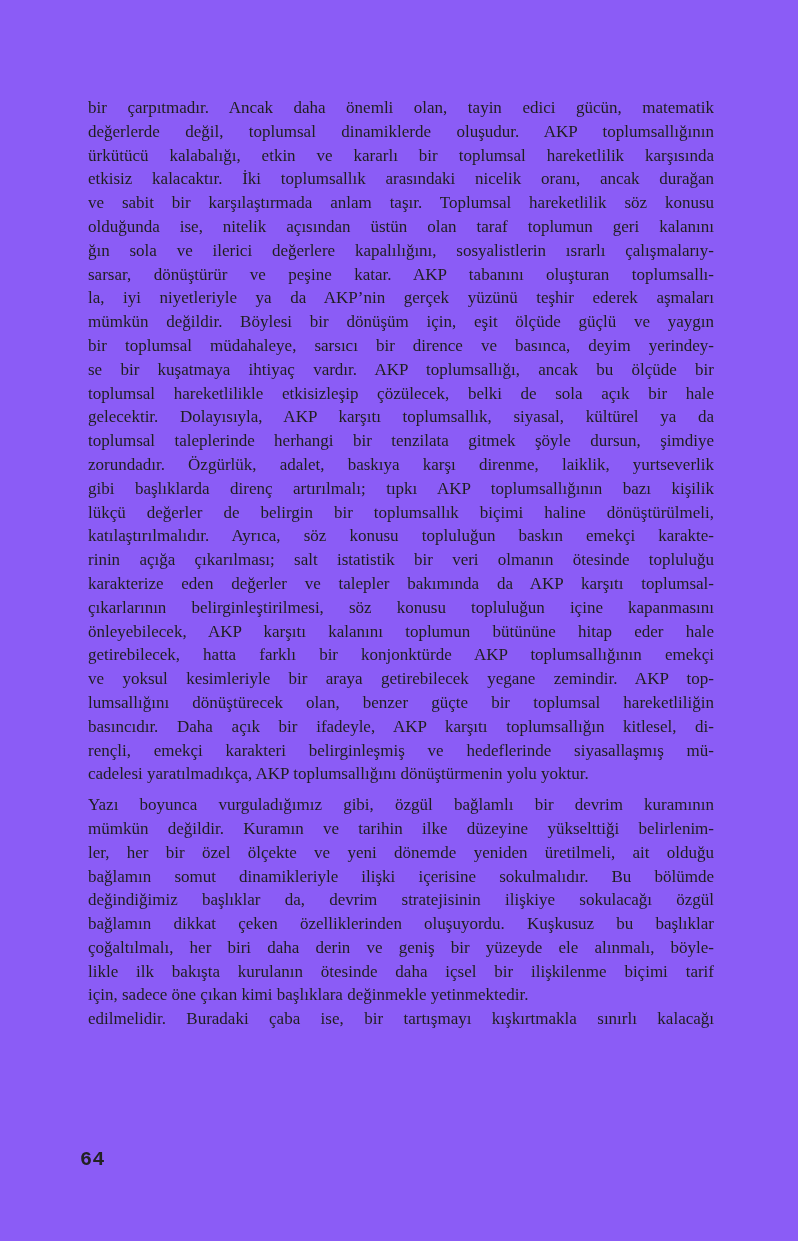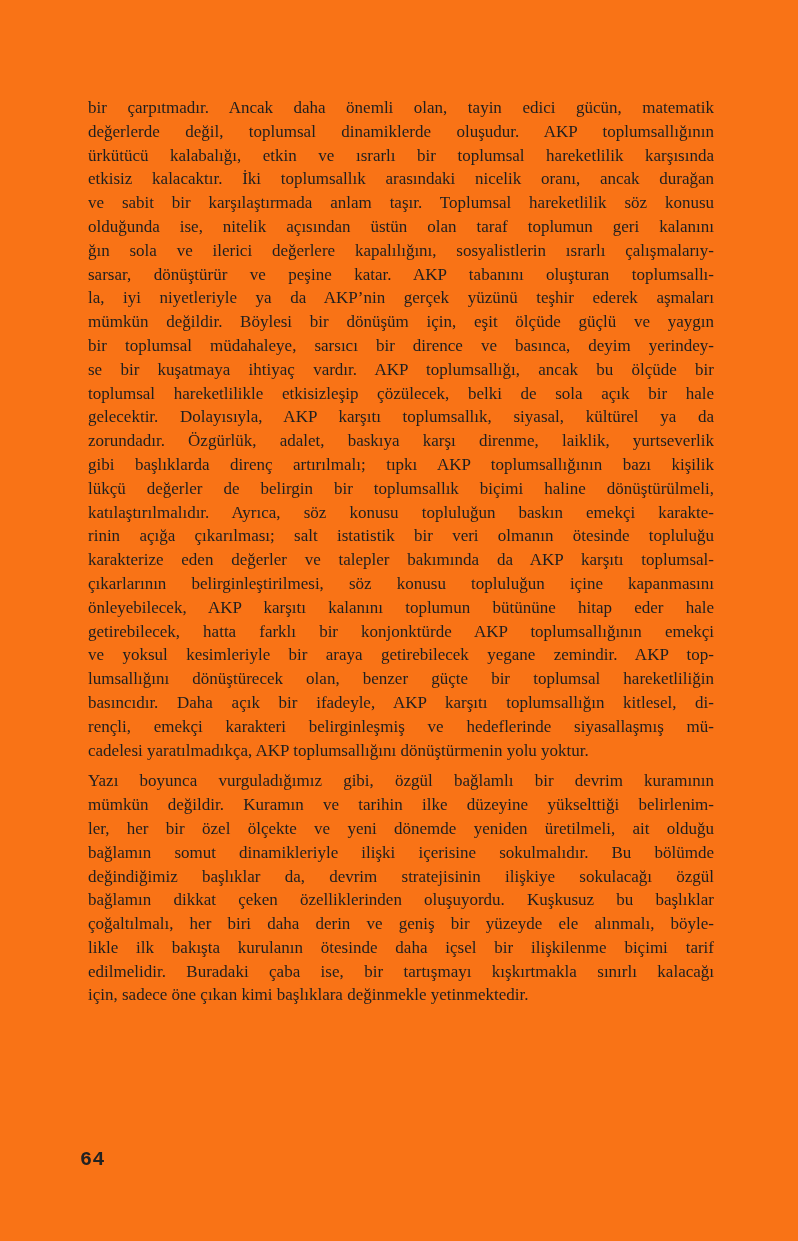--- a/index.html
+++ b/index.html
@@ -10,21 +10,21 @@
     overflow: hidden;
   }
   body {
     background: #fdfdfc;
     font-family: "Liberation Serif", "DejaVu Serif", serif;
   }
   .page {
     position: relative;
     width: 798px;
     height: 1241px;
-    background: #f97316;
+    background: #8b5cf6;
   }
   .text-block {
     position: absolute;
     left: 88px;
     top: 96px;
     width: 626px;
     color: #1f1f1f;
     font-size: 17px;
     line-height: 23.8px;
   }
@@ -51,32 +51,33 @@
   }
 </style>
 </head>
 <body>
 
 <div class="page">
   <div class="text-block" id="text-block">
       <div class="paragraph">
         <div class="line">bir çarpıtmadır. Ancak daha önemli olan, tayin edici gücün, matematik</div>
         <div class="line">değerlerde değil, toplumsal dinamiklerde oluşudur. AKP toplumsallığının</div>
-        <div class="line">ürkütücü kalabalığı, etkin ve ısrarlı bir toplumsal hareketlilik karşısında</div>
+        <div class="line">ürkütücü kalabalığı, etkin ve kararlı bir toplumsal hareketlilik karşısında</div>
         <div class="line">etkisiz kalacaktır. İki toplumsallık arasındaki nicelik oranı, ancak durağan</div>
         <div class="line">ve sabit bir karşılaştırmada anlam taşır. Toplumsal hareketlilik söz konusu</div>
         <div class="line">olduğunda ise, nitelik açısından üstün olan taraf toplumun geri kalanını</div>
         <div class="line">ğın sola ve ilerici değerlere kapalılığını, sosyalistlerin ısrarlı çalışmalarıy-</div>
         <div class="line">sarsar, dönüştürür ve peşine katar. AKP tabanını oluşturan toplumsallı-</div>
         <div class="line">la, iyi niyetleriyle ya da AKP’nin gerçek yüzünü teşhir ederek aşmaları</div>
         <div class="line">mümkün değildir. Böylesi bir dönüşüm için, eşit ölçüde güçlü ve yaygın</div>
         <div class="line">bir toplumsal müdahaleye, sarsıcı bir dirence ve basınca, deyim yerindey-</div>
         <div class="line">se bir kuşatmaya ihtiyaç vardır. AKP toplumsallığı, ancak bu ölçüde bir</div>
         <div class="line">toplumsal hareketlilikle etkisizleşip çözülecek, belki de sola açık bir hale</div>
         <div class="line">gelecektir. Dolayısıyla, AKP karşıtı toplumsallık, siyasal, kültürel ya da</div>
+        <div class="line">toplumsal taleplerinde herhangi bir tenzilata gitmek şöyle dursun, şimdiye</div>
         <div class="line">zorundadır. Özgürlük, adalet, baskıya karşı direnme, laiklik, yurtseverlik</div>
         <div class="line">gibi başlıklarda direnç artırılmalı; tıpkı AKP toplumsallığının bazı kişilik</div>
         <div class="line">lükçü değerler de belirgin bir toplumsallık biçimi haline dönüştürülmeli,</div>
         <div class="line">katılaştırılmalıdır. Ayrıca, söz konusu topluluğun baskın emekçi karakte-</div>
         <div class="line">rinin açığa çıkarılması; salt istatistik bir veri olmanın ötesinde topluluğu</div>
         <div class="line">karakterize eden değerler ve talepler bakımında da AKP karşıtı toplumsal-</div>
         <div class="line">çıkarlarının belirginleştirilmesi, söz konusu topluluğun içine kapanmasını</div>
         <div class="line">önleyebilecek, AKP karşıtı kalanını toplumun bütününe hitap eder hale</div>
         <div class="line">getirebilecek, hatta farklı bir konjonktürde AKP toplumsallığının emekçi</div>
         <div class="line">ve yoksul kesimleriyle bir araya getirebilecek yegane zemindir. AKP top-</div>
@@ -87,18 +88,18 @@
       </div>
       <div class="paragraph">
         <div class="line">Yazı boyunca vurguladığımız gibi, özgül bağlamlı bir devrim kuramının</div>
         <div class="line">mümkün değildir. Kuramın ve tarihin ilke düzeyine yükselttiği belirlenim-</div>
         <div class="line">ler, her bir özel ölçekte ve yeni dönemde yeniden üretilmeli, ait olduğu</div>
         <div class="line">bağlamın somut dinamikleriyle ilişki içerisine sokulmalıdır. Bu bölümde</div>
         <div class="line">değindiğimiz başlıklar da, devrim stratejisinin ilişkiye sokulacağı özgül</div>
         <div class="line">bağlamın dikkat çeken özelliklerinden oluşuyordu. Kuşkusuz bu başlıklar</div>
         <div class="line">çoğaltılmalı, her biri daha derin ve geniş bir yüzeyde ele alınmalı, böyle-</div>
         <div class="line">likle ilk bakışta kurulanın ötesinde daha içsel bir ilişkilenme biçimi tarif</div>
+        <div class="line last">için, sadece öne çıkan kimi başlıklara değinmekle yetinmektedir.</div>
         <div class="line">edilmelidir. Buradaki çaba ise, bir tartışmayı kışkırtmakla sınırlı kalacağı</div>
-        <div class="line last">için, sadece öne çıkan kimi başlıklara değinmekle yetinmektedir.</div>
       </div>
     </div>
   <div class="page-number">64</div>
 </div>
 
 </body></html>

